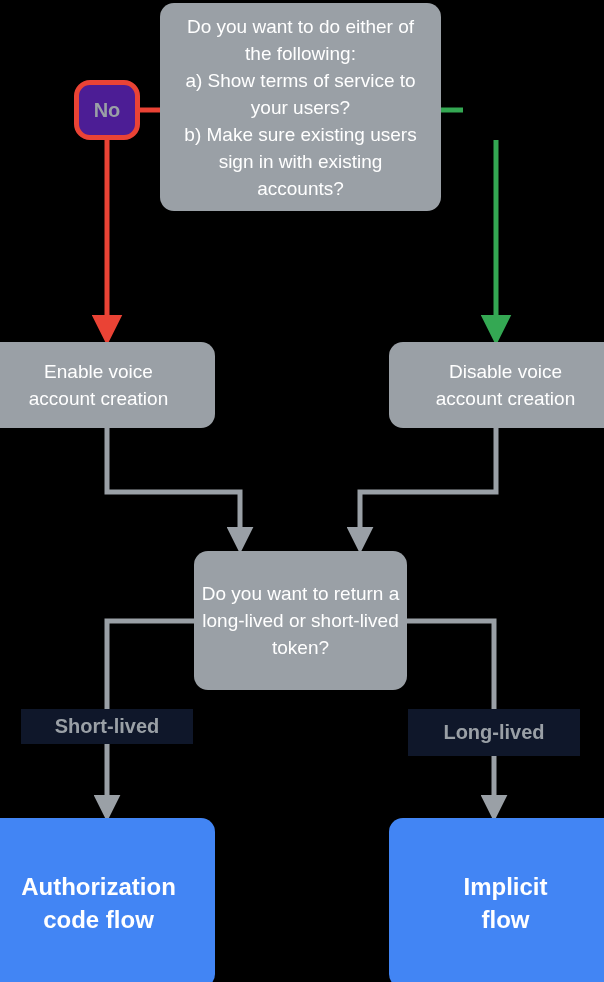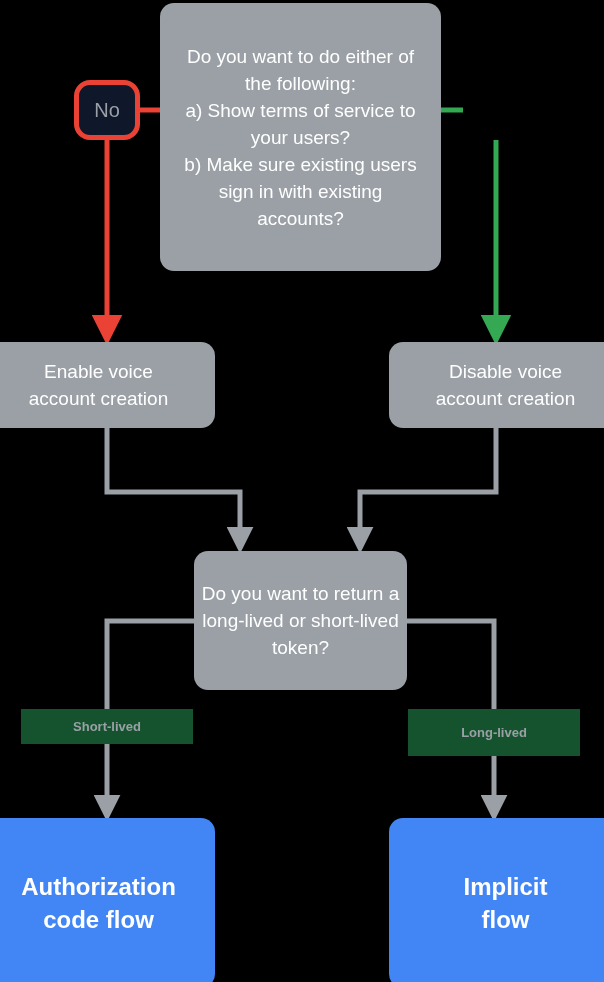--- a/index.html
+++ b/index.html
@@ -51,21 +51,21 @@
     font-size: 24px;
     line-height: 33px;
     font-weight: 700;
   }
 
   
   #node-question-top {
     left: 160px;
     top: 3px;
     width: 281px;
-    height: 268px;
+    height: 208px;
     padding: 0 14px;
   }
   #node-enable {
     left: -18px;
     top: 342px;
     width: 233px;
     height: 86px;
     padding: 0 10px;
   }
   #node-disable {
@@ -92,59 +92,59 @@
   #node-implicit-flow {
     left: 389px;
     top: 818px;
     width: 233px;
     height: 170px;
     padding: 0 12px;
   }
 
   
   .badge {
+    position: absolute;
+    box-sizing: border-box;
+    display: flex;
+    align-items: center;
+    justify-content: center;
+    background: #4c1d95;
+    color: #9AA0A6;
+    font-size: 20px;
+    font-weight: 700;
+    border-radius: 16px;
+    border-style: solid;
+    border-width: 5px;
+    z-index: 3;
+  }
+  #badge-no {
+    left: 74px;
+    top: 80px;
+    width: 66px;
+    height: 60px;
+    border-color: #EA4335;
+  }
+  #badge-yes {
+    left: 463px;
+    top: 80px;
+    width: 62px;
+    height: 60px;
+    border-color: #34A853;
+  }
+
+  
+  .edge-label {
     position: absolute;
     box-sizing: border-box;
     display: flex;
     align-items: center;
     justify-content: center;
     background: #0f172a;
     color: #9AA0A6;
     font-size: 20px;
-    font-weight: 400;
-    border-radius: 16px;
-    border-style: solid;
-    border-width: 5px;
-    z-index: 3;
-  }
-  #badge-no {
-    left: 74px;
-    top: 80px;
-    width: 66px;
-    height: 60px;
-    border-color: #EA4335;
-  }
-  #badge-yes {
-    left: 463px;
-    top: 80px;
-    width: 62px;
-    height: 60px;
-    border-color: #34A853;
-  }
-
-  
-  .edge-label {
-    position: absolute;
-    box-sizing: border-box;
-    display: flex;
-    align-items: center;
-    justify-content: center;
-    background: #14532d;
-    color: #9AA0A6;
-    font-size: 13px;
     font-weight: 700;
     z-index: 3;
   }
   #label-short-lived {
     left: 21px;
     top: 709px;
     width: 172px;
     height: 35px;
   }
   #label-long-lived {

